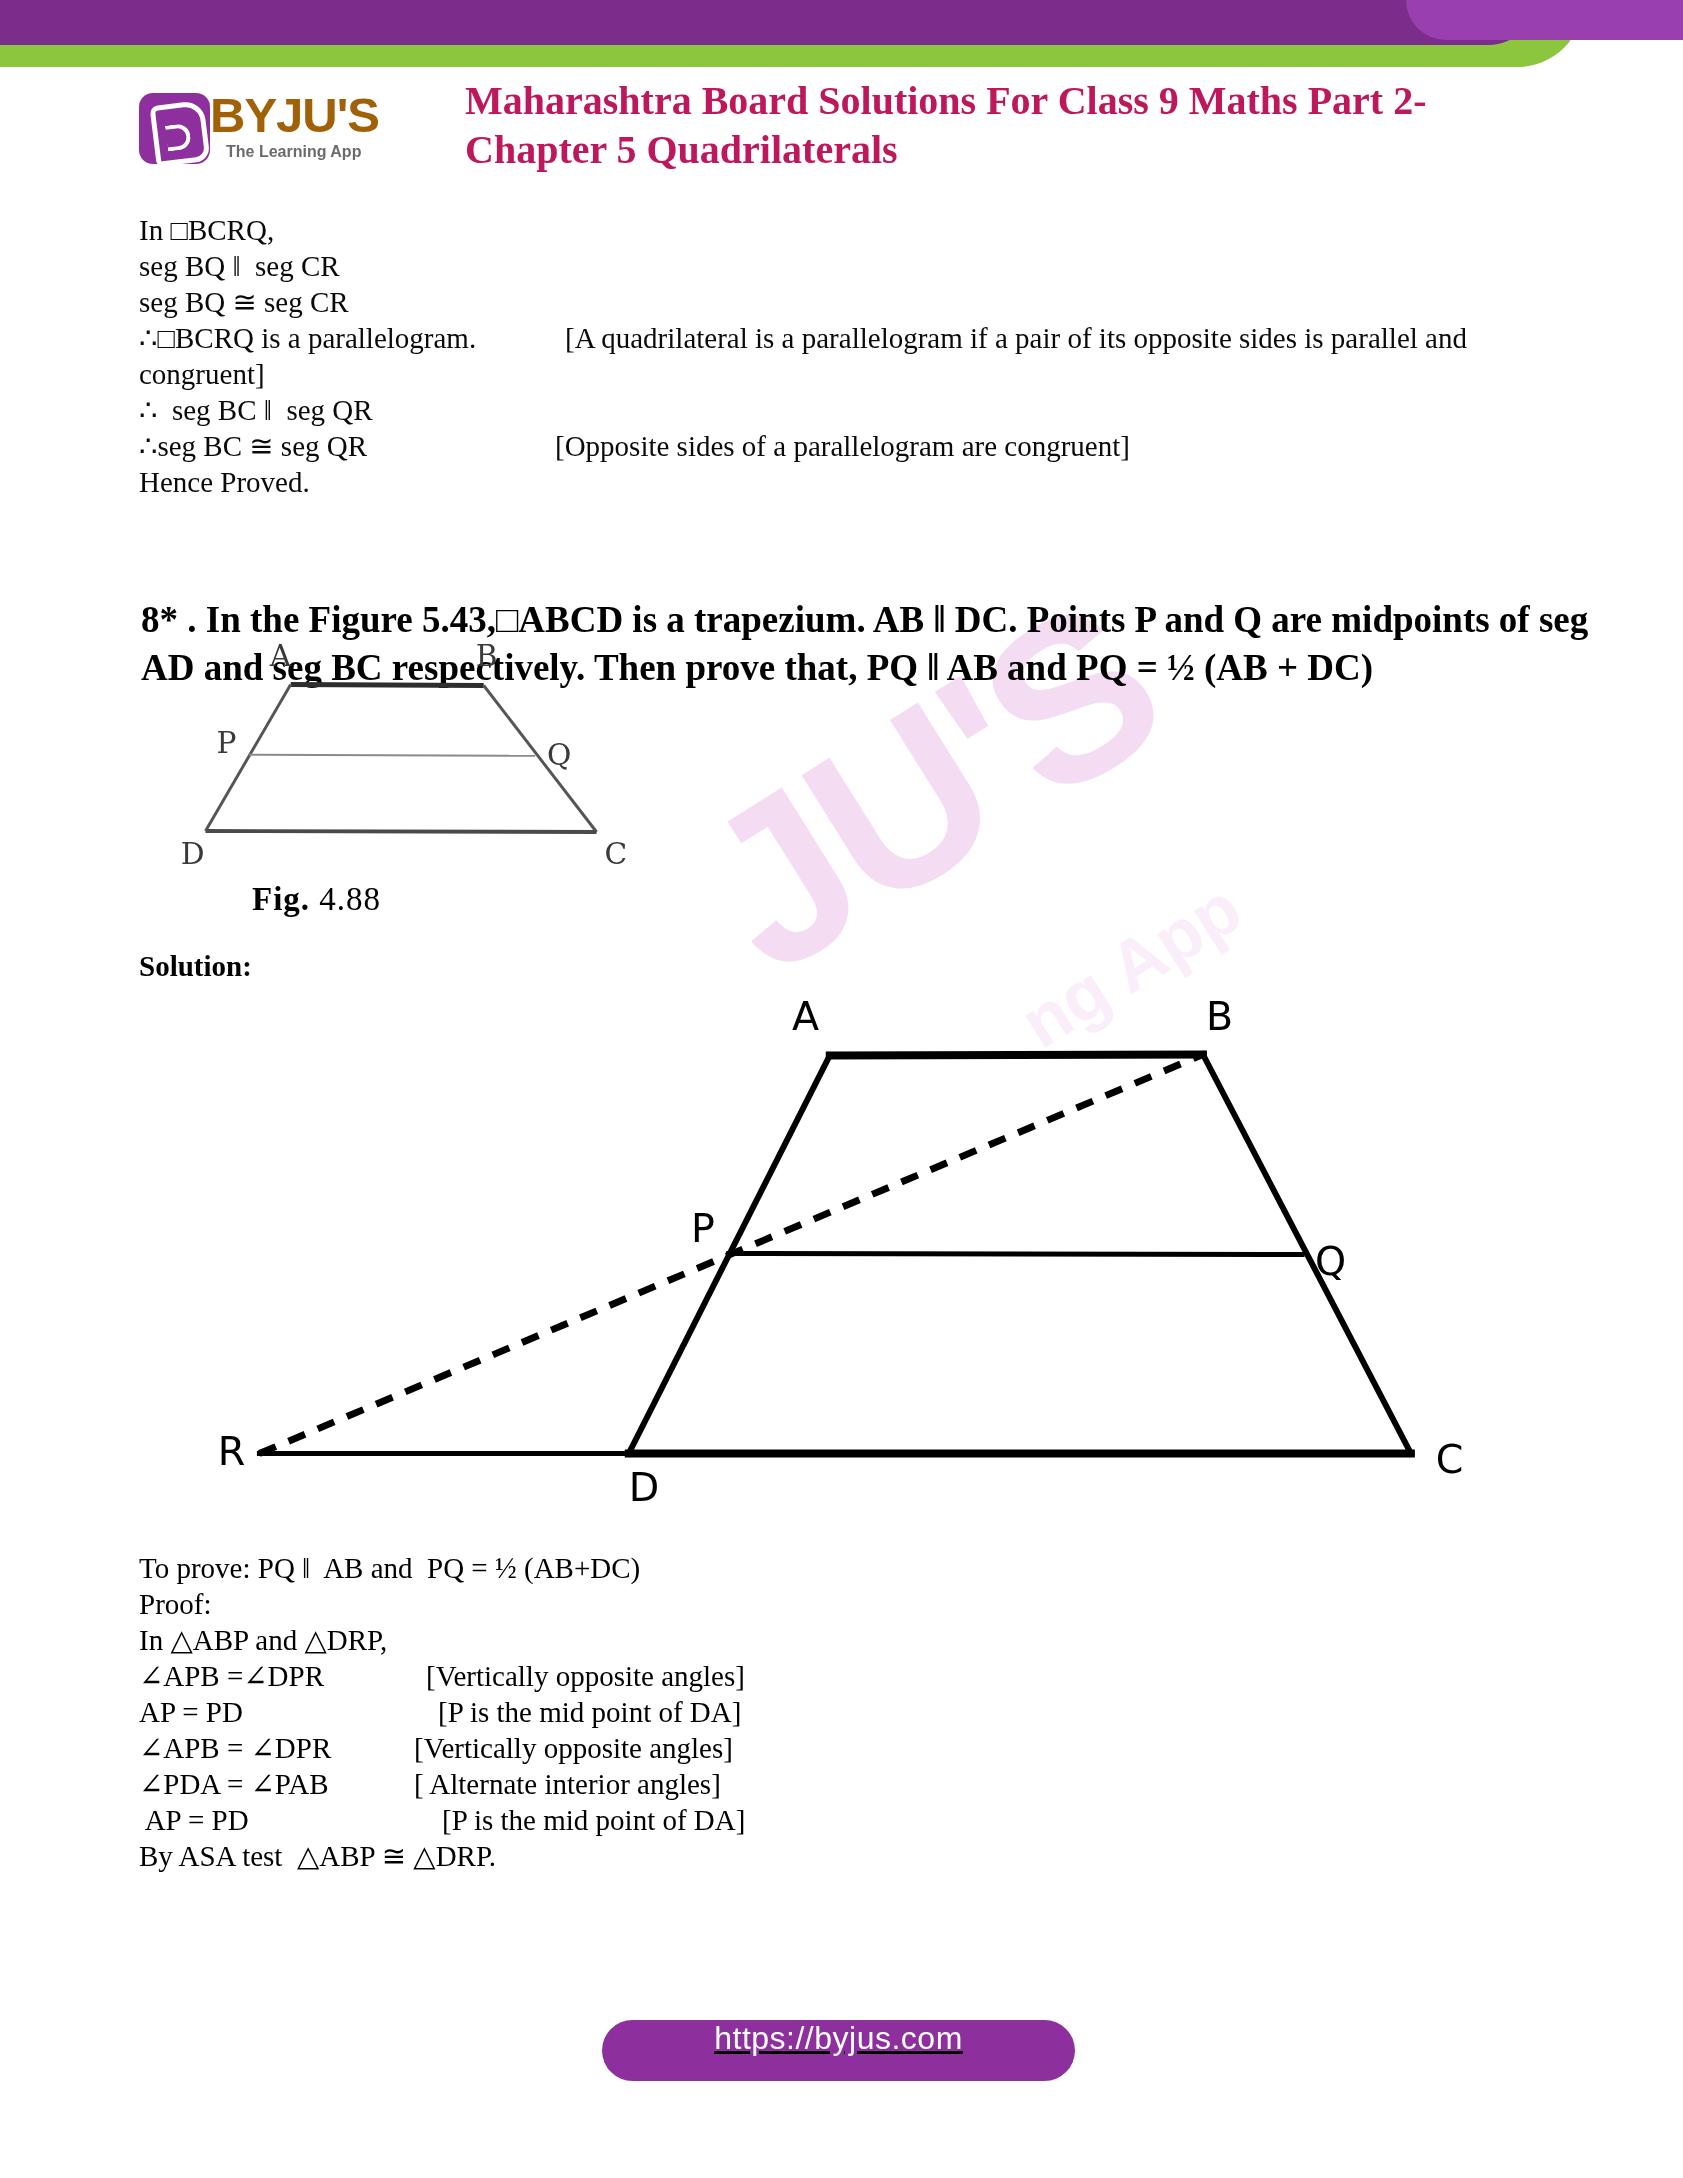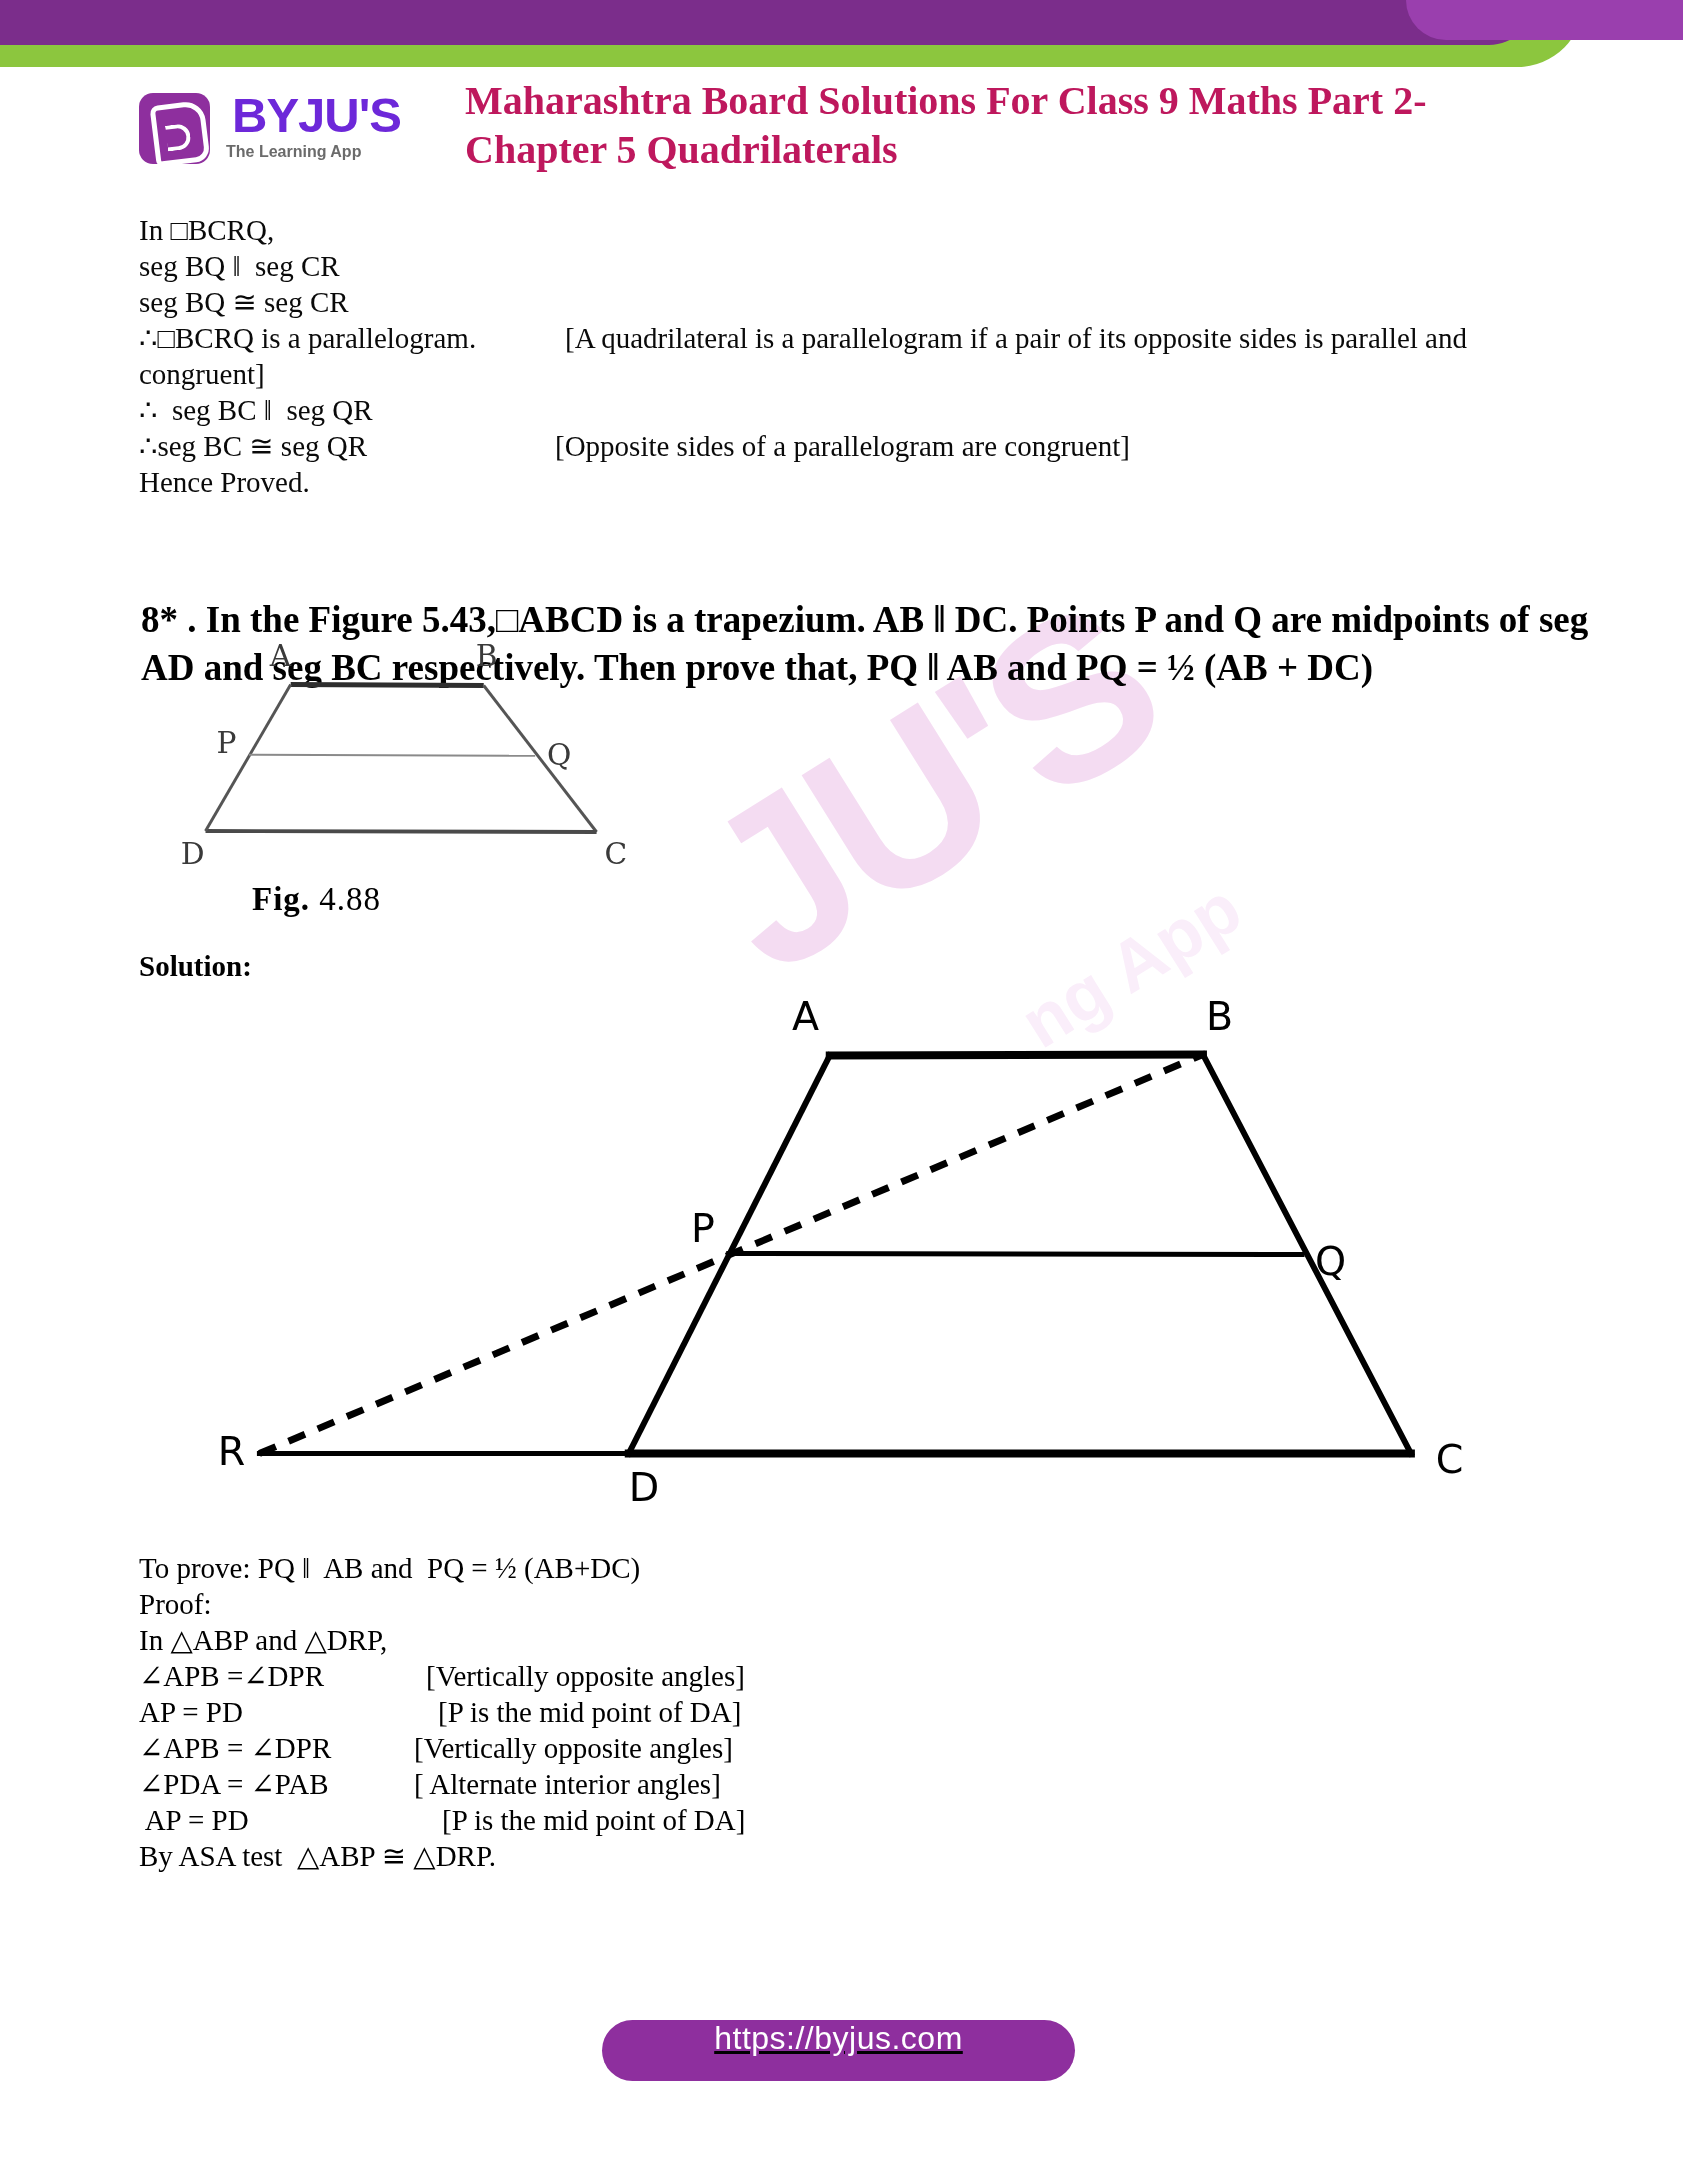--- a/index.html
+++ b/index.html
@@ -80,26 +80,26 @@
     content: "";
     position: absolute;
     left: 8px; top: 16px;
     width: 20px; height: 18px;
     border: 4px solid #ffffff;
     border-left: none;
     border-radius: 0 14px 14px 0;
   }
   .logo-word {
     position: absolute;
-    left: 93px; top: 0px;
+    left: 71px; top: 0px;
     font-family: "Liberation Sans", sans-serif;
     font-weight: bold;
     font-size: 49px;
     letter-spacing: -1px;
-    color: #6d28d9;
+    color: #a16207;
     line-height: 1;
   }
   .logo-sub {
     position: absolute;
     left: 87px; top: 53px;
     font-family: "Liberation Sans", sans-serif;
     font-weight: bold;
     font-size: 16px;
     color: #6b6b6b;
     line-height: 1;

